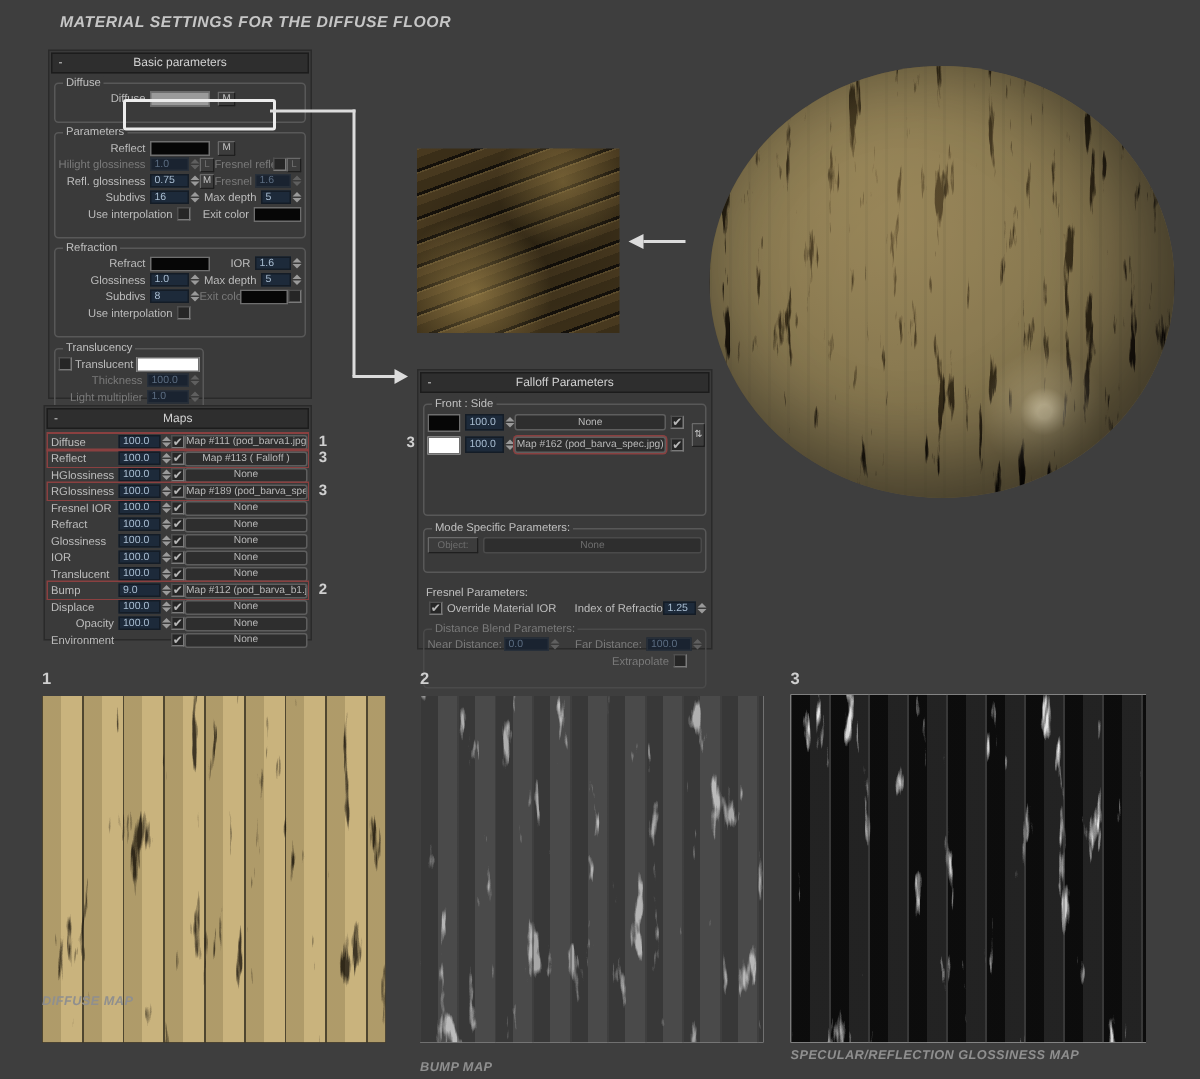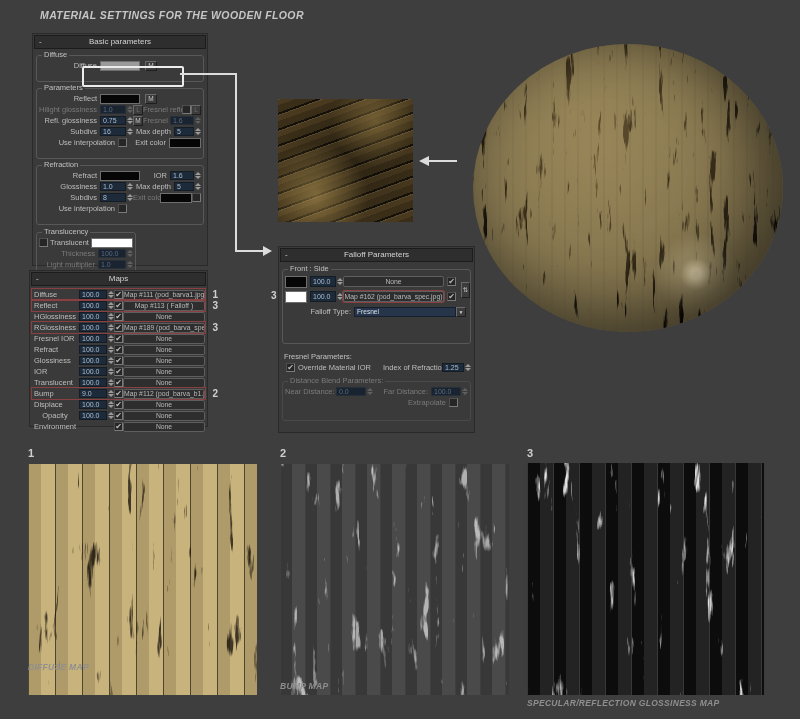--- a/index.html
+++ b/index.html
@@ -104,21 +104,21 @@
         <feComposite in="SourceGraphic" in2="m" operator="in"></feComposite>
       </filter>
       <filter id="nzD" x="0" y="0" width="100%" height="100%">
         <feTurbulence type="fractalNoise" baseFrequency="0.14 0.02" numOctaves="4" seed="5" result="n"></feTurbulence>
         <feColorMatrix in="n" type="matrix" values="0 0 0 0 0  0 0 0 0 0  0 0 0 0 0  4 4 4 -7 0" result="m"></feColorMatrix>
         <feComposite in="SourceGraphic" in2="m" operator="in"></feComposite>
       </filter>
     </defs>
   </svg>
 
-  <div class="title">MATERIAL SETTINGS  FOR THE WOODEN FLOOR</div>
+  <div class="title">MATERIAL SETTINGS  FOR THE DIFFUSE FLOOR</div>
 
   <div class="panel" style="left:32px;top:33px;width:176px;height:233px">
     <div class="phead">
       <span class="pmin">-</span>
       <span>Basic parameters</span>
     </div>
 
     <div class="grp" style="height:19px">
       <span class="glab">Diffuse</span>
       <div class="row">
@@ -321,21 +321,21 @@
         <span class="ann">2</span>
       </div>
       <div class="row">
         <span class="lbl" style="text-align:left;width:42px;padding-left:2px">Displace</span>
         <span class="fld" style="width:28px">100.0</span>
         <span class="spin"></span>
         <span class="chk">✔</span>
         <span class="mapbtn">None</span>
       </div>
       <div class="row">
-        <span class="lbl" style="text-align:center;width:42px;padding-left:2px">Opacity</span>
+        <span class="lbl" style="text-align:right;width:42px;padding-left:2px">Opacity</span>
         <span class="fld" style="width:28px">100.0</span>
         <span class="spin"></span>
         <span class="chk">✔</span>
         <span class="mapbtn">None</span>
       </div>
       <div class="row">
         <span class="lbl" style="text-align:left;width:42px;padding-left:2px">Environment</span>
         <span style="width:35px" class="sp"></span>
         <span class="chk">✔</span>
         <span class="mapbtn">None</span>
@@ -375,28 +375,30 @@
         <span class="sw" style="width:22px;height:12px;background:#ffffff"></span>
         <span style="width:3px" class="sp"></span>
         <span class="fld" style="width:26px;height:11px;line-height:10px">100.0</span>
         <span class="spin"></span>
         <span class="mapbtn redline" style="height:11px;line-height:10px">Map #162 (pod_barva_spec.jpg)</span>
         <span style="width:3px" class="sp"></span>
         <span class="chk">✔</span>
         <span class="ann" style="left:-14px;right:auto;top:1px">3</span>
       </div>
       <span class="bt" style="position:absolute;right:0px;top:12px;width:9px;height:16px;line-height:14px">⇅</span>
-      <div class="row" style="height:15px">
-        <span class="lbl" style="width:66px">Falloff Type:</span>
-        <span class="dd">Fresnel</span>
-        <span class="ddbtn">▼</span>
-        <span style="width:2px" class="sp"></span>
-      </div>
-    </div>
-
+    </div>
+
+    <div class="grp" style="height:22px;margin-top:8px">
+      <span class="glab">Mode Specific Parameters:</span>
+      <div class="row" style="height:13px">
+        <span class="bt gy" style="width:34px;height:11px;line-height:9px">Object:</span>
+        <span style="width:3px" class="sp"></span>
+        <span class="mapbtn gy" style="height:11px;line-height:10px">None</span>
+      </div>
+    </div>
 
     <div style="padding:3px 3px 0">
       <div class="seclab">Fresnel Parameters:</div>
       <div class="row">
         <span style="width:4px" class="sp"></span>
         <span class="chk">✔</span>
         <span class="lbl" style="text-align:left;padding-left:3px;width:82px">Override Material IOR</span>
         <span class="lbl flex1">Index of Refraction</span>
         <span class="fld" style="width:22px">1.25</span>
         <span class="spin"></span>
@@ -428,21 +430,21 @@
       </svg>
   </div>
   <div class="caption" style="left:28px;top:662px">DIFFUSE MAP</div>
 
   <div class="bignum" style="left:280px;top:447px">2</div>
   <div class="tex" id="tex2" style="left:280px;top:464px;width:229px;height:231px">
     <svg width="229" height="231" preserveAspectRatio="none">
         <rect width="229" height="231" fill="#3a3a3a" filter="url(#nzB)"></rect>
       </svg>
   </div>
-  <div class="caption" style="left:280px;top:681px">BUMP MAP</div>
+  <div class="caption" style="left:280px;top:706px">BUMP MAP</div>
 
   <div class="bignum" style="left:527px;top:447px">3</div>
   <div class="tex" id="tex3" style="left:527px;top:463px;width:237px;height:232px">
     <svg width="237" height="232" preserveAspectRatio="none">
         <rect width="237" height="232" fill="#0e0e0e" filter="url(#nzC)"></rect>
       </svg>
   </div>
   <div class="caption" style="left:527px;top:698px">SPECULAR/REFLECTION GLOSSINESS MAP</div>
 
 </div>

